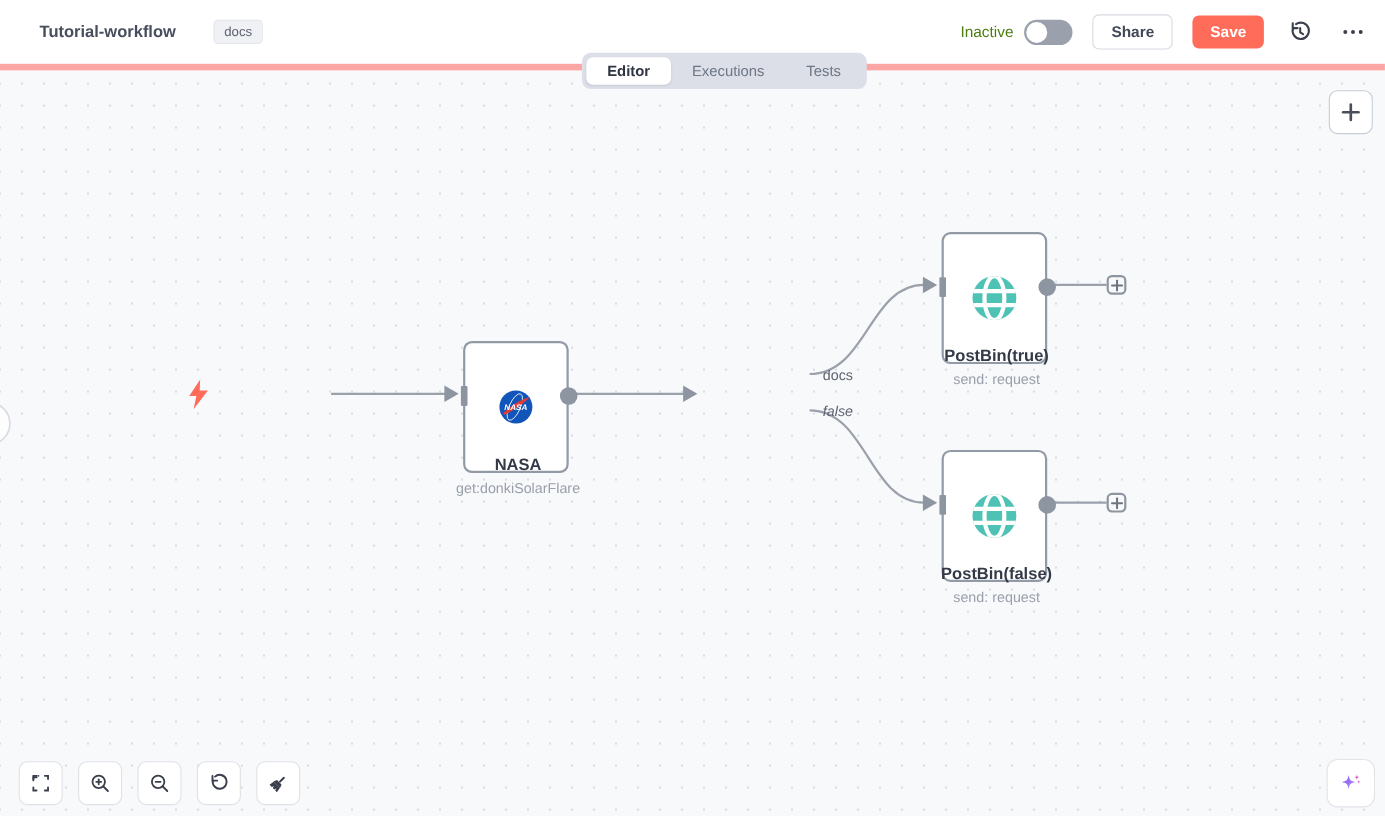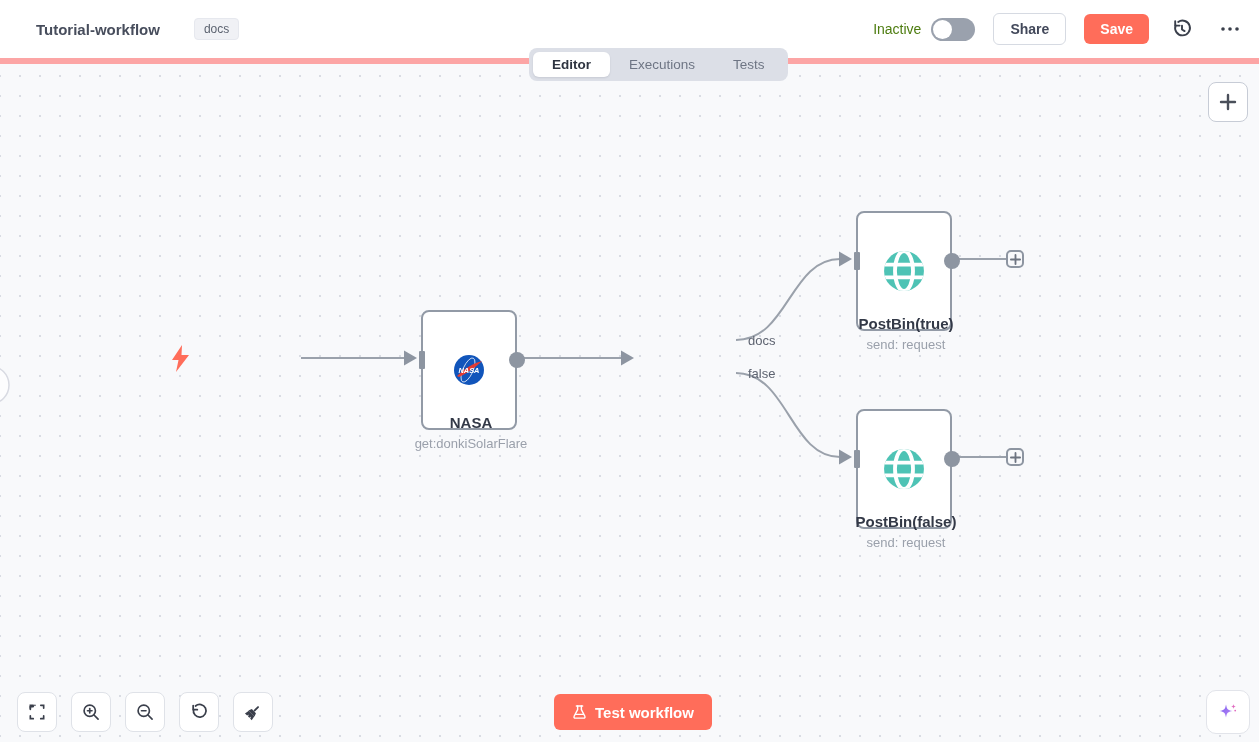--- a/index.html
+++ b/index.html
@@ -128,21 +128,21 @@
       <path d="M5 23 C 13 15, 22 10, 30 8 C 24 14, 15 20, 7 24 Z" fill="#e33b33"></path>
       <text x="17" y="19.6" font-size="7.4" font-weight="bold" font-style="italic" fill="#fff" text-anchor="middle" font-family="Liberation Sans, sans-serif">NASA</text>
     </svg>
     <div class="in-bar" style="left:-4px; top:39px;"></div>
     <div class="out-dot" style="right:-10px; top:40px;"></div>
     <div class="node-label">NASA</div>
     <div class="node-sub">get:donkiSolarFlare</div>
   </div>
 
   <span class="wire-label" style="left:748px; top:269px;">docs</span>
-  <span class="wire-label" style="left:748px; top:302px;">false</span>
+  <span class="wire-label" style="left:748px; top:302px;font-style:italic;">false</span>
 
   <div class="node" style="left:856px; top:147px;">
     <svg width="46" height="46" viewBox="0 0 24 24">
       <defs>
           <clipPath id="gc1">
             <circle cx="12" cy="12" r="10.4"></circle>
           </clipPath>
         </defs>
       <circle cx="12" cy="12" r="10.4" fill="#4ec3b5"></circle>
       <g clip-path="url(#gc1)" stroke="#ffffff" stroke-width="2" fill="none">
@@ -232,28 +232,20 @@
       <svg width="20" height="20" viewBox="0 0 24 24">
         <g transform="rotate(45 12 12)">
           <rect x="11" y="2.5" width="2.2" height="8" rx="1" fill="#3a3f4b"></rect>
           <path d="M8.5 10.5 h7 l1.6 4 H6.9 Z" fill="#3a3f4b"></path>
           <path d="M7.4 14.5 h9.4 l1 5.5 h-2.6 l-0.8 -2.6 l-0.6 2.6 h-2.4 l-0.6 -2.6 l-0.8 2.6 H6.4 Z" fill="#3a3f4b"></path>
         </g>
       </svg>
     </div>
   </div>
 
-  <button class="test-btn">
-    <svg width="15" height="17" viewBox="0 0 24 26" fill="none" stroke="#fff" stroke-width="2.3" stroke-linecap="round" stroke-linejoin="round">
-      <path d="M9 2.5 v6 l-5.6 10.5 a2 2 0 0 0 1.8 3 h13.6 a2 2 0 0 0 1.8 -3 L15 8.5 v-6"></path>
-      <line x1="7" y1="2.5" x2="17" y2="2.5"></line>
-      <line x1="6" y1="16" x2="18" y2="16"></line>
-    </svg>
-    <span>Test workflow</span>
-  </button>
 
   <div class="ai-btn">
     <svg width="24" height="24" viewBox="0 0 24 24">
       <defs>
         <linearGradient id="sparkGrad" x1="0" y1="0" x2="1" y2="1">
           <stop offset="0" stop-color="#7c5cf0"></stop>
             <stop offset="1" stop-color="#b98af5"></stop>
         </linearGradient>
       </defs>
       <path d="M10 4.5 C10.9 9.3 11.7 10.1 16.5 11 C11.7 11.9 10.9 12.7 10 17.5 C9.1 12.7 8.3 11.9 3.5 11 C8.3 10.1 9.1 9.3 10 4.5 Z" fill="url(#sparkGrad)"></path>

